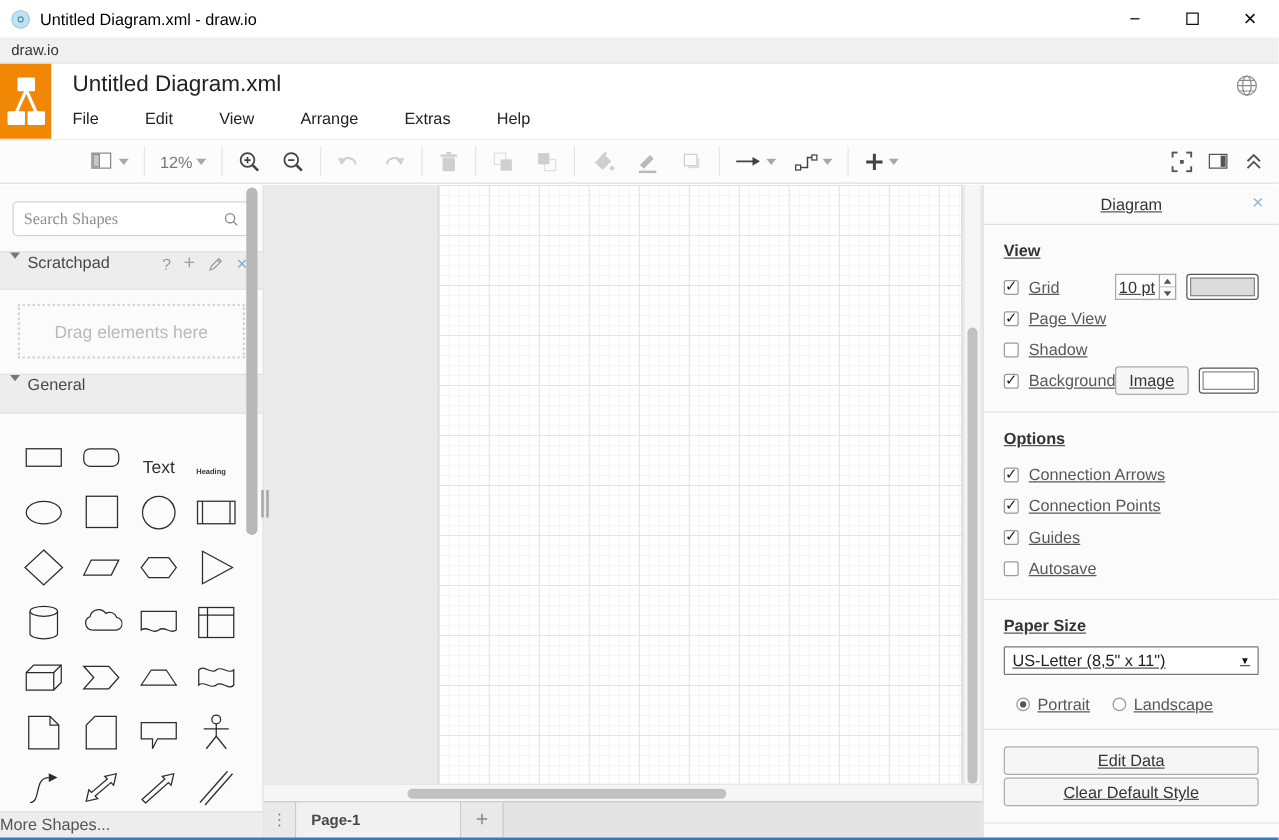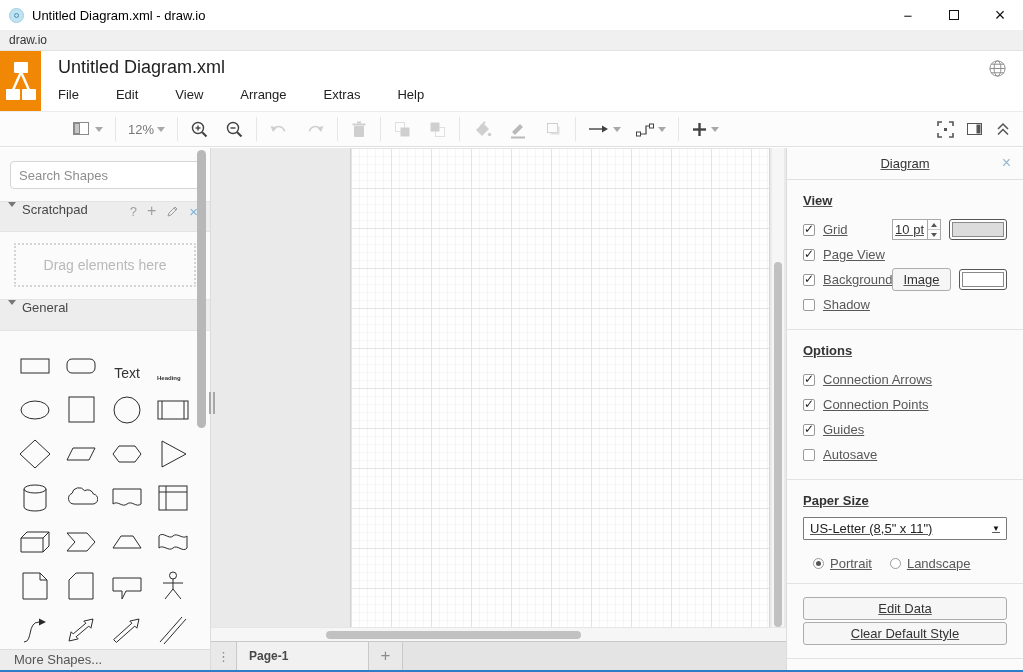--- a/index.html
+++ b/index.html
@@ -34,36 +34,36 @@
   .caret { width:0; height:0; border-left:4px solid transparent; border-right:4px solid transparent; border-top:5px solid #a8a8a8; display:inline-block; }
   .t-right { margin-left:auto; display:flex; align-items:center; gap:12px; }
 
   
   .main { position:absolute; top:148px; bottom:2px; left:0; right:0; display:flex; }
 
   
   .sidebar { width:211px; flex:none; background:#fbfbfb; border-right:1px solid #dadce0; display:flex; flex-direction:column; position:relative; }
   .sb-search { padding:13px 10px 12px; }
   .sb-search-box { height:28px; background:#fff; border:1px solid #d5d5d5; border-radius:4px; display:flex; align-items:center; padding:0 8px; }
-  .sb-search-box input { border:none; outline:none; flex:1; font-size:13px; color:#ec4899; background:transparent; font-family:Liberation Sans, sans-serif; }
+  .sb-search-box input { border:none; outline:none; flex:1; font-size:13px; color:#ec4899; background:transparent; font-family:Liberation Serif, serif; }
   .sb-search-box input::placeholder { color:#8e8e8e; }
   .sec-head { height:44px; background:#ededed; border-top:1px solid #e3e3e3; border-bottom:1px solid #e3e3e3; display:flex; align-items:flex-start; padding:0 8px; font-size:13px; color:#484848; }
   .tri-down { width:0; height:0; border-left:4px solid transparent; border-right:4px solid transparent; border-top:5px solid #777; margin-right:6px; }
   .sp-icons { margin-left:auto; display:flex; gap:10px; align-items:center; font-size:13px; color:#9e9e9e; padding-right:4px; }
   .sp-close { color:#7fb1d8; font-size:15px; }
   .scratch-body { padding:11px 14px 12px; }
   .drag-box { height:44px; border:2px dotted #d4d4d4; border-radius:2px; display:flex; align-items:center; justify-content:center; font-size:14px; color:#b9b9b9; }
   .shape-grid { padding:10px 14px 0 12px; display:grid; grid-template-columns:repeat(4,1fr); grid-auto-rows:44px; justify-items:center; align-items:center; }
   .shape { width:38px; height:36px; display:flex; align-items:flex-end; justify-content:center; cursor:move; }
   .shape svg { stroke:#2b2b2b; fill:none; stroke-width:1; }
   .shape-text-label { font-size:14px; color:#333; }
   .heading-cell { width:32px; }
   .heading-word { font-size:6px; font-weight:bold; color:#333; display:block; }
   .hline { height:1px; background:#bbb; margin-top:2px; }
-  .more-shapes { margin-top:auto; height:30px; background:#ededed; border-top:1px solid #dcdcdc; display:flex; align-items:center; padding-left:14px; font-size:13px; color:#555; }
+  .more-shapes { margin-top:auto; height:30px; background:#ededed; border-top:1px solid #dcdcdc; display:flex; align-items:center; font-size:13px; color:#555; }
   .sb-scrollbar { position:absolute; top:2px; right:4px; width:9px; height:284px; }
   .sb-thumb { width:9px; height:278px; background:#b8b8b8; border-radius:5px; }
   .splitter { position:absolute; left:209px; top:244px; width:6px; height:22px; border-left:2px solid #a7a7a7; border-right:2px solid #a7a7a7; z-index:5; }
 
   
   .canvas { flex:1; background:#eaeaea; position:relative; overflow:hidden; }
   .page { position:absolute; left:139px; top:0; width:420px; height:481px; background:#fff; border:1px solid #d4d4d4; border-top:none;
     background-image:
       linear-gradient(to right, #e3e3e3 1px, transparent 1px),
       linear-gradient(to bottom, #e3e3e3 1px, transparent 1px),
@@ -547,33 +547,33 @@
           <span class="swatch swatch-grid">
               <div></div>
             </span>
         </span>
       </div>
       <div class="fp-row">
         <span class="cb checked"></span>
         <span>Page View</span>
       </div>
       <div class="fp-row">
+        <span class="cb"></span>
+        <span>Shadow</span>
+      </div>
+      <div class="fp-row">
         <span class="cb checked"></span>
         <span>Background</span>
         <span class="mini-btn">
             <span>Image</span>
           </span>
         <span class="swatch swatch-bg" style="margin-left:8px;">
             <div></div>
           </span>
       </div>
-      <div class="fp-row">
-        <span class="cb"></span>
-        <span>Shadow</span>
-      </div>
     </div>
 
     <div class="fp-sec">
       <div class="fp-title">Options</div>
       <div class="fp-row">
         <span class="cb checked"></span>
         <span>Connection Arrows</span>
       </div>
       <div class="fp-row">
         <span class="cb checked"></span>

